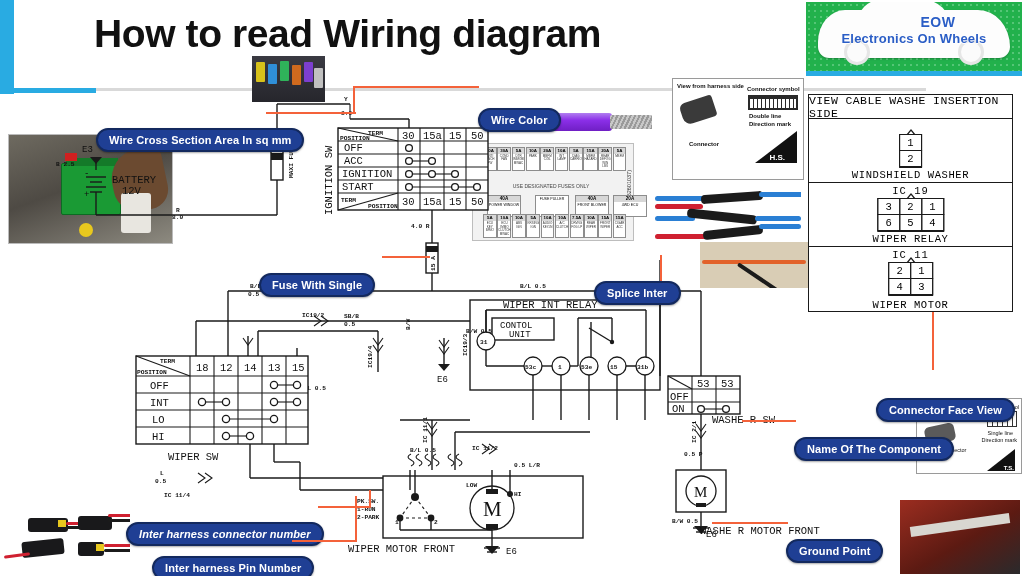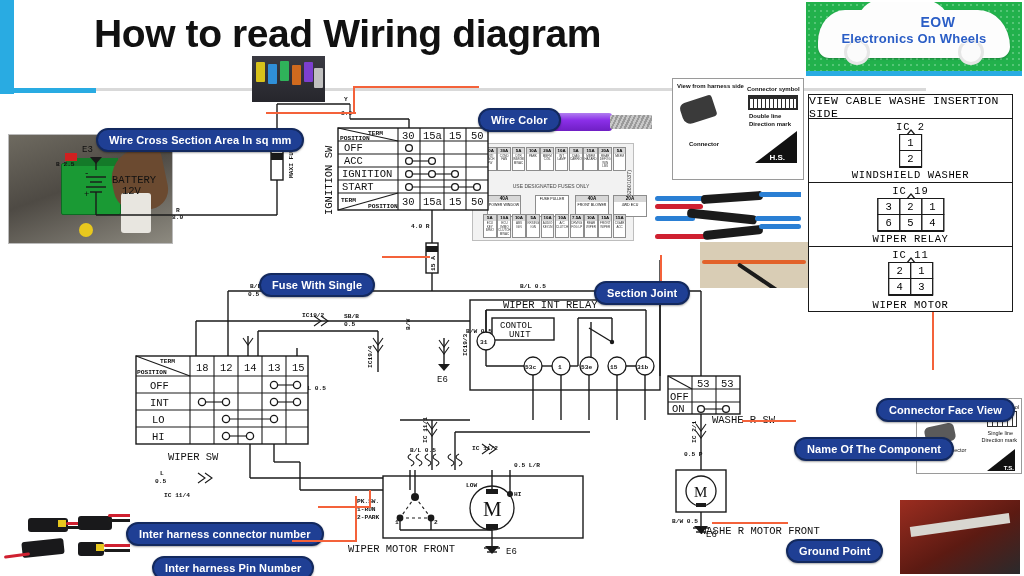--- a/index.html
+++ b/index.html
@@ -387,21 +387,20 @@
           <span class="a">15A</span>
           <span class="n">CIGAR ACC</span>
         </div>
       </div>
   </div>
 
   <div class="cfv">
     <div class="hdr mono">VIEW CABLE WASHE INSERTION SIDE</div>
     <div id="cfv-sections">
         <div class="sec">
-          <div class="ic">IC 2</div>
           <div class="notch"></div>
           <div class="grid">
             <div class="row">
               <div class="cell">1</div>
             </div>
             <div class="row">
               <div class="cell">2</div>
             </div>
           </div>
           <div class="nm">WINDSHIELD WASHER</div>
@@ -803,32 +802,32 @@
   <div class="pill" style="left:96px;top:100px;">Wire Cross Section Area In sq mm</div>
 
   <div class="lead-v" style="left:353px;top:86px;height:26px;"></div>
   <div class="lead-line" style="left:353px;top:86px;width:126px;"></div>
   <div class="pill" style="left:478px;top:80px;">Wire Color</div>
 
   <div class="lead-line" style="left:382px;top:256px;width:48px;"></div>
   <div class="pill" style="left:259px;top:245px;">Fuse With Single</div>
 
   <div class="lead-v" style="left:660px;top:255px;height:36px;"></div>
-  <div class="pill" style="left:594px;top:253px;">Section Joint</div>
+  <div class="pill" style="left:594px;top:253px;">Splice Inter</div>
 
   <div class="lead-v" style="left:932px;top:312px;height:58px;"></div>
   <div class="pill" style="left:876px;top:370px;">Connector Face View</div>
 
   <div class="lead-line" style="left:742px;top:420px;width:54px;"></div>
   <div class="pill" style="left:794px;top:409px;">Name Of The Component</div>
 
   <div class="lead-line" style="left:712px;top:522px;width:76px;"></div>
   <div class="pill" style="left:786px;top:511px;">Ground Point</div>
 
   <div class="lead-line" style="left:318px;top:506px;width:52px;"></div>
   <div class="lead-v" style="left:369px;top:490px;height:18px;"></div>
-  <div class="pill" style="left:126px;top:494px;">Inter harness connector number</div>
+  <div class="pill" style="left:126px;top:494px;font-style:italic;">Inter harness connector number</div>
 
   <div class="lead-line" style="left:292px;top:540px;width:64px;"></div>
   <div class="lead-v" style="left:355px;top:496px;height:46px;"></div>
   <div class="pill" style="left:152px;top:528px;">Inter harness Pin Number</div>
 
 </div>
 
 </body></html>

